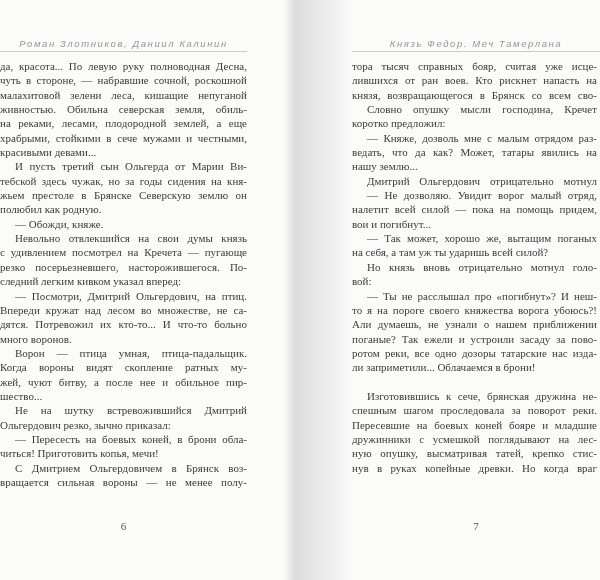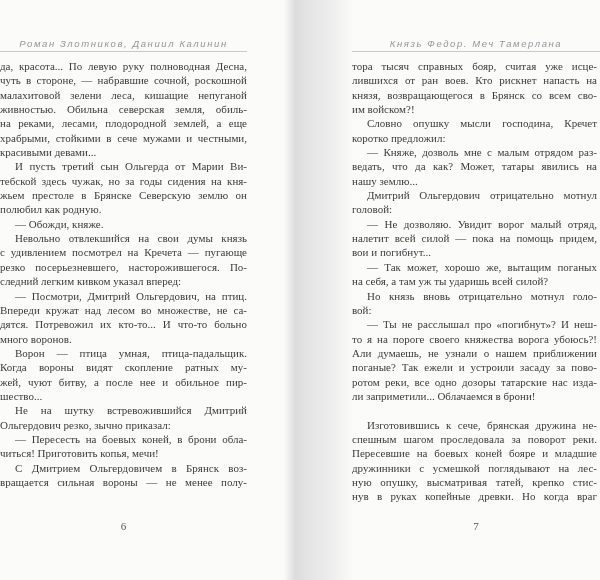--- a/index.html
+++ b/index.html
@@ -86,28 +86,26 @@
 
   <div class="gutter"></div>
 
   <div class="page right">
     <div class="running-head">Князь Федор. Меч Тамерлана</div>
     <div class="head-rule"></div>
     <div class="body-text">
         <div class="ln">тора тысяч справных бояр, считая уже исце-</div>
         <div class="ln">лившихся от ран воев. Кто рискнет напасть на</div>
         <div class="ln">князя, возвращающегося в Брянск со всем сво-</div>
-        <div class="ln end">им войском?!</div>
         <div class="ln ind">Словно опушку мысли господина, Кречет</div>
         <div class="ln end">коротко предложил:</div>
         <div class="ln ind">— Княже, дозволь мне с малым отрядом раз-</div>
         <div class="ln">ведать, что да как? Может, татары явились на</div>
         <div class="ln end">нашу землю...</div>
         <div class="ln ind">Дмитрий Ольгердович отрицательно мотнул</div>
-        <div class="ln end">головой:</div>
         <div class="ln ind">— Не дозволяю. Увидит ворог малый отряд,</div>
         <div class="ln">налетит всей силой — пока на помощь придем,</div>
         <div class="ln end">вои и погибнут...</div>
         <div class="ln ind">— Так может, хорошо же, вытащим поганых</div>
         <div class="ln end">на себя, а там уж ты ударишь всей силой?</div>
         <div class="ln ind">Но князь вновь отрицательно мотнул голо-</div>
         <div class="ln end">вой:</div>
         <div class="ln ind">— Ты не расслышал про «погибнут»? И неш-</div>
         <div class="ln">то я на пороге своего княжества ворога убоюсь?!</div>
         <div class="ln">Али думаешь, не узнали о нашем приближении</div>

